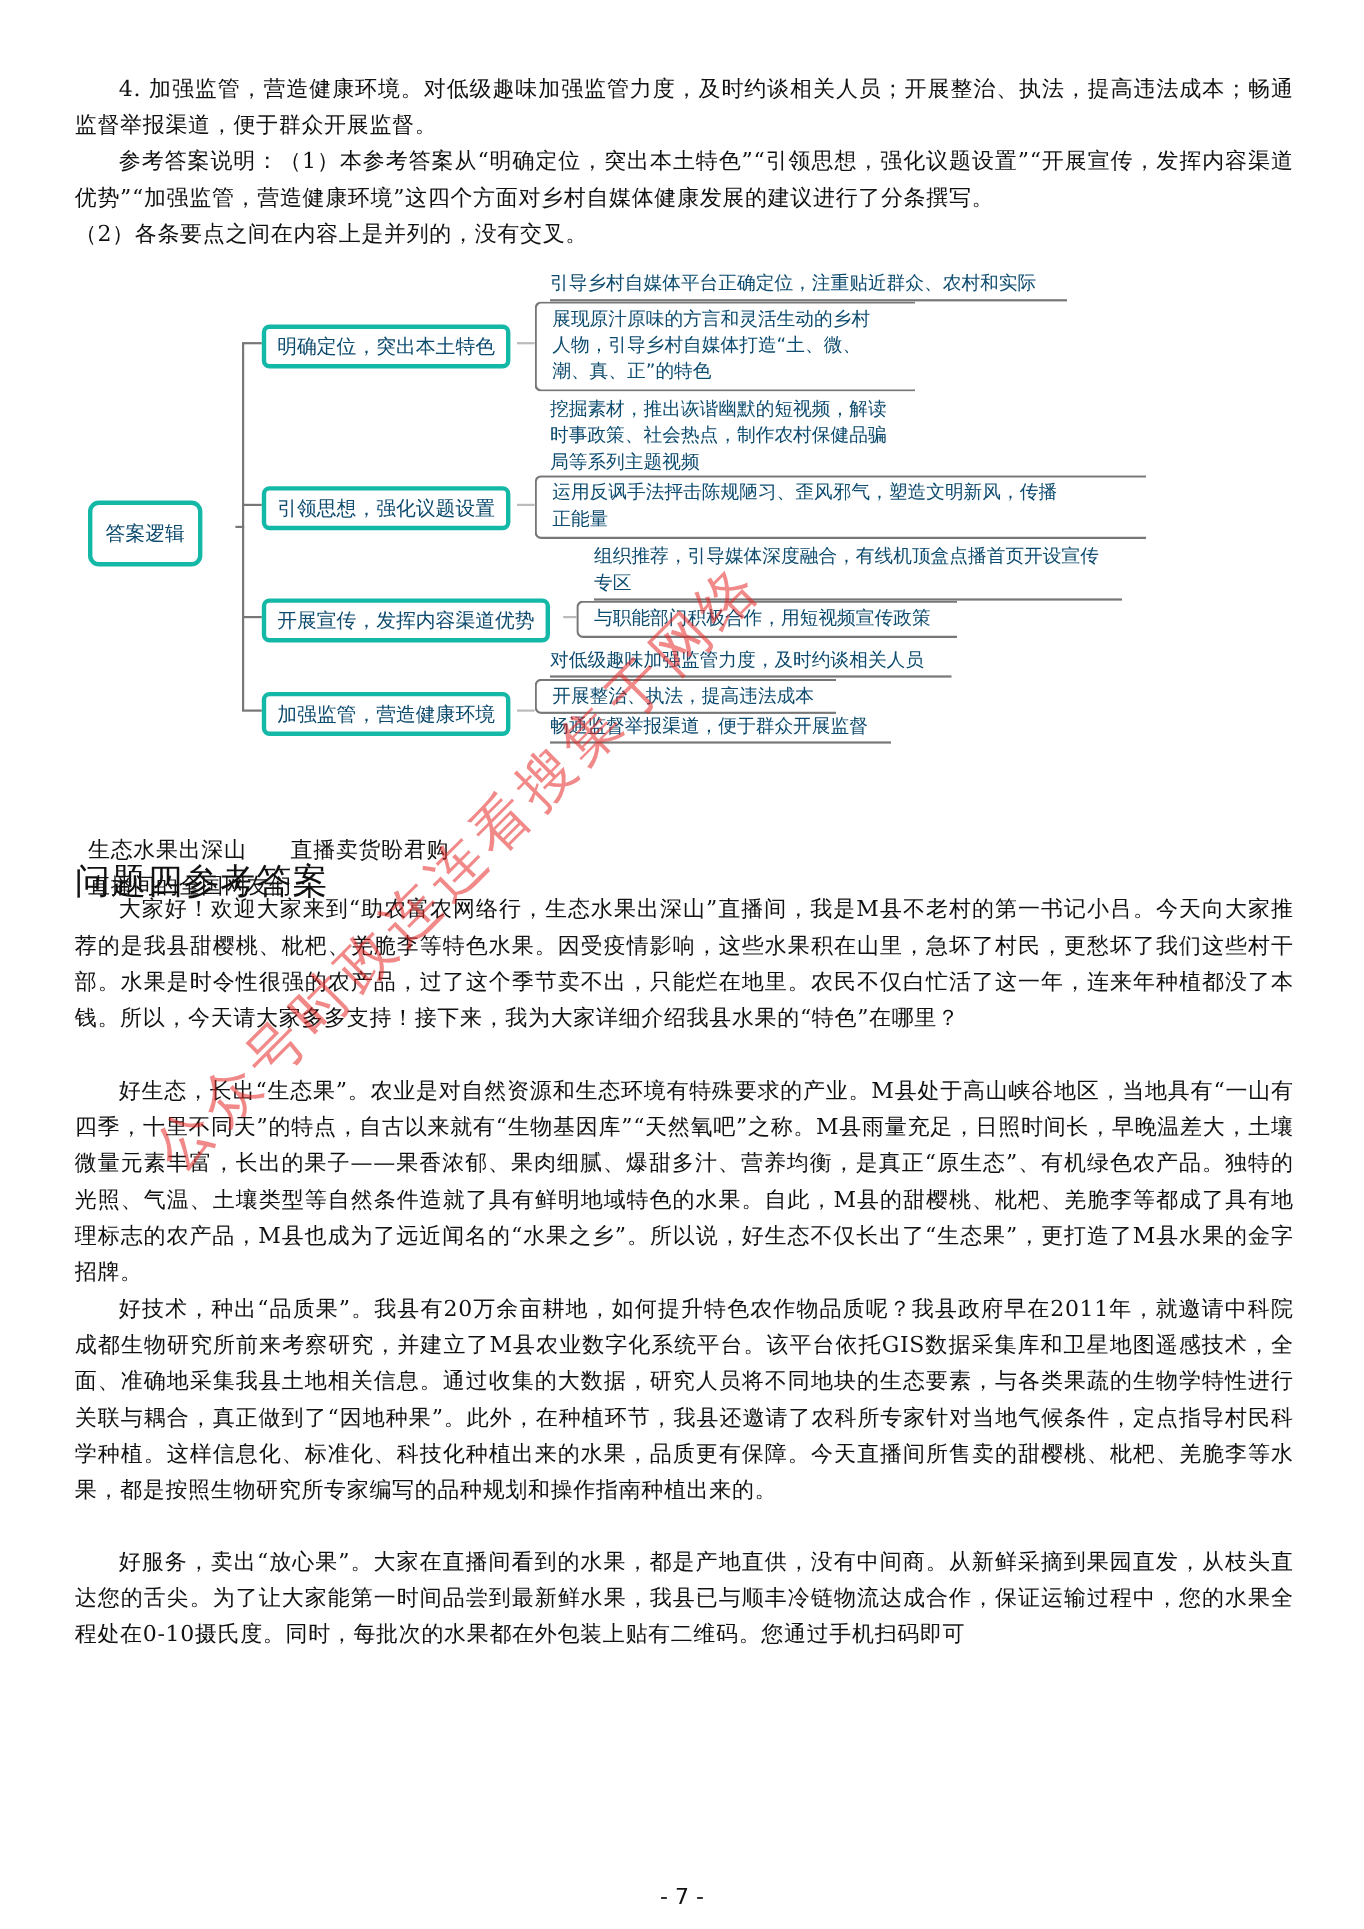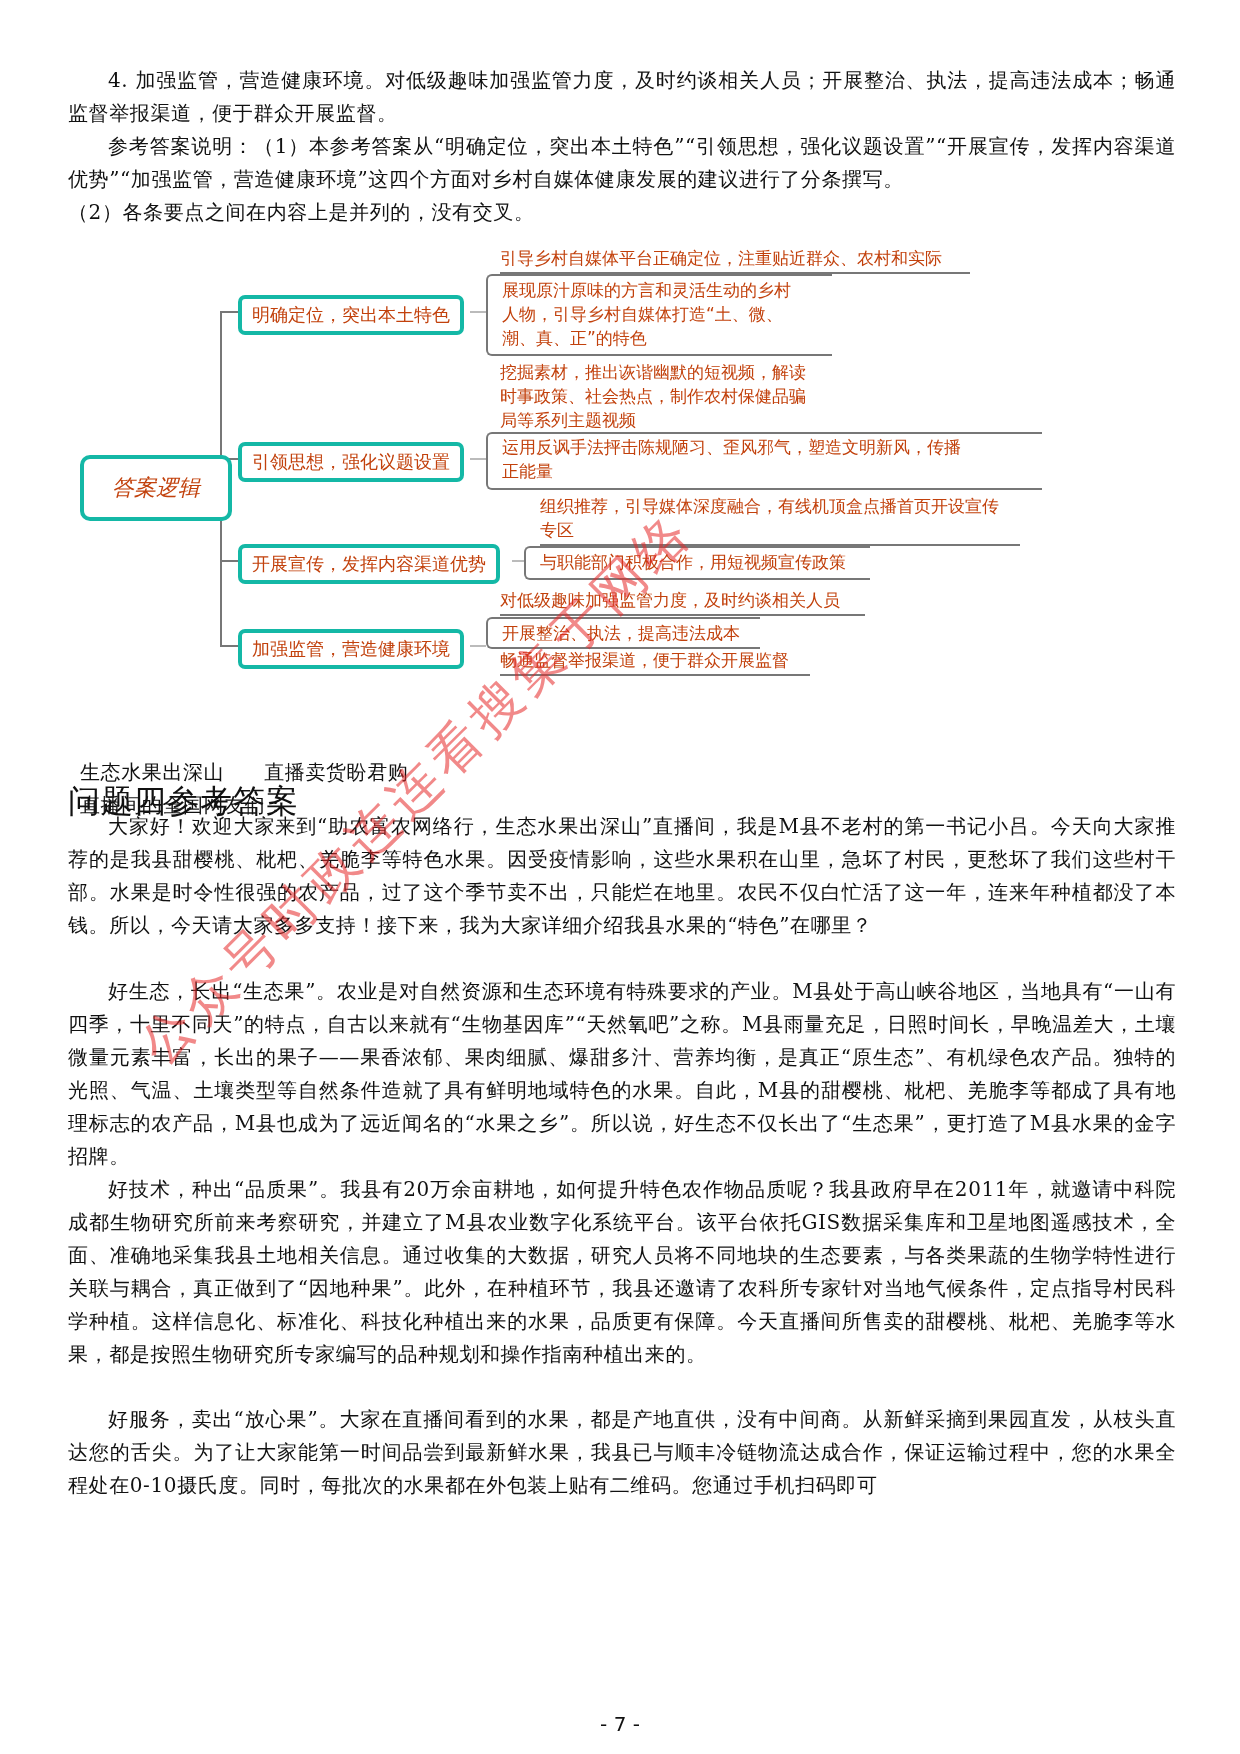--- a/index.html
+++ b/index.html
@@ -10,24 +10,24 @@
           text-align: justify; margin: 0; letter-spacing: 0.6px; }
   .indent { text-indent: 40px; }
   .heading { position: absolute; left: 68px; top: 780px; font-size: 32px; font-weight: normal;
              font-family: "DejaVu Sans", "Liberation Sans", sans-serif; margin: 0; letter-spacing: 1px; }
   .plain-line { position: absolute; left: 68px; font-size: 20px; line-height: 33px; margin: 12px; letter-spacing: 0.6px; }
   .title-gap { display: inline-block; width: 40px; }
 
   
   .mindmap { position: absolute; left: 0; top: 0; width: 1240px; height: 1754px; pointer-events: none; }
   .mm-node { position: absolute; font-family: "DejaVu Sans", "Liberation Sans", sans-serif;
-             color: #c2410c; font-size: 18px; pointer-events: auto; }
+             color: #0c4a6e; font-size: 18px; pointer-events: auto; }
   .mm-box { border: 4px solid #14b8a6; border-radius: 7px; background: #fff;
             padding: 4px 10px; white-space: nowrap; }
-  .mm-root { font-size: 22px; padding: 14px 28px; border-radius: 10px; font-style: italic; }
+  .mm-root { font-size: 18px; padding: 14px 12px; border-radius: 10px; }
   .mm-leaf { line-height: 24px; font-size: 17px; }
   .mm-underline { border-bottom: 2px solid #777; }
   .mm-bracket { border: 2px solid #777; border-right: none; border-radius: 6px 0 0 6px; }
   .mm-line { position: absolute; background: #777; }
 
   .watermark { position: absolute; left: 150px; top: 1020px; transform-origin: left center;
                transform: rotate(-45deg); color: rgba(230, 40, 40, 0.55);
                font-family: "DejaVu Serif", "Liberation Serif", serif; font-size: 52px;
                letter-spacing: 6px; white-space: nowrap; pointer-events: none; }
   .page-number { position: absolute; top: 1712px; left: 0; width: 1240px; text-align: center;

